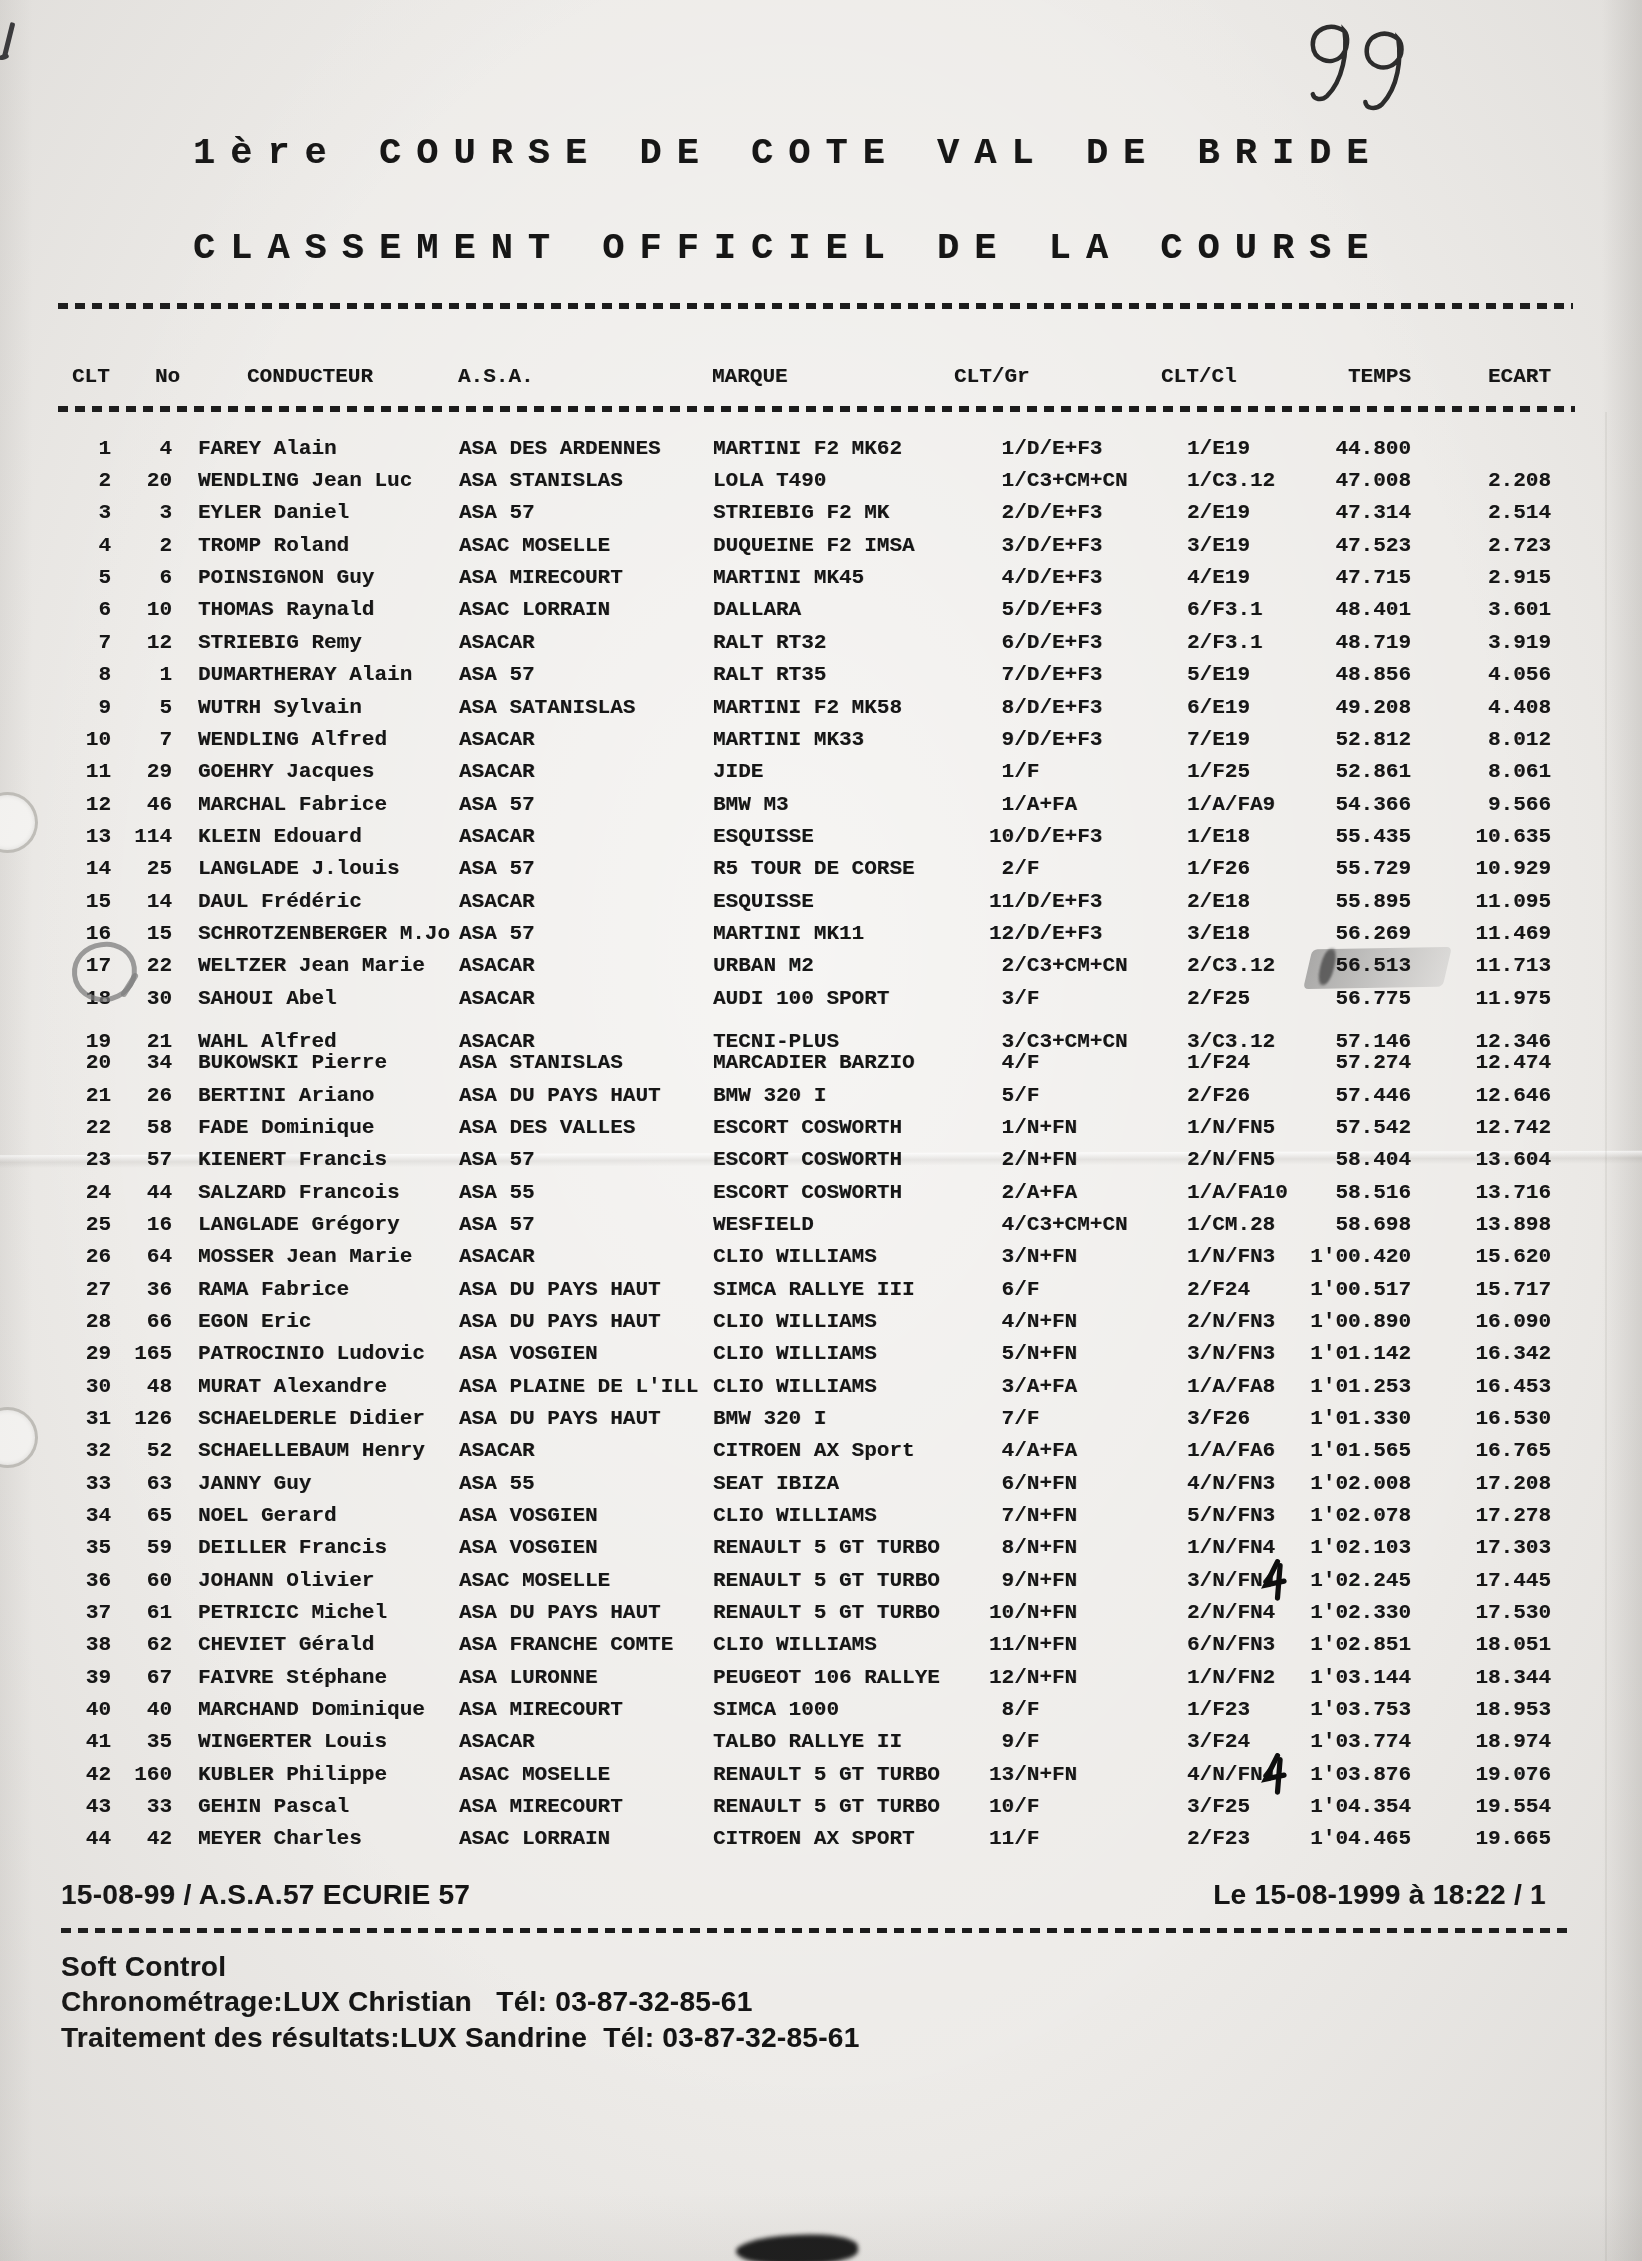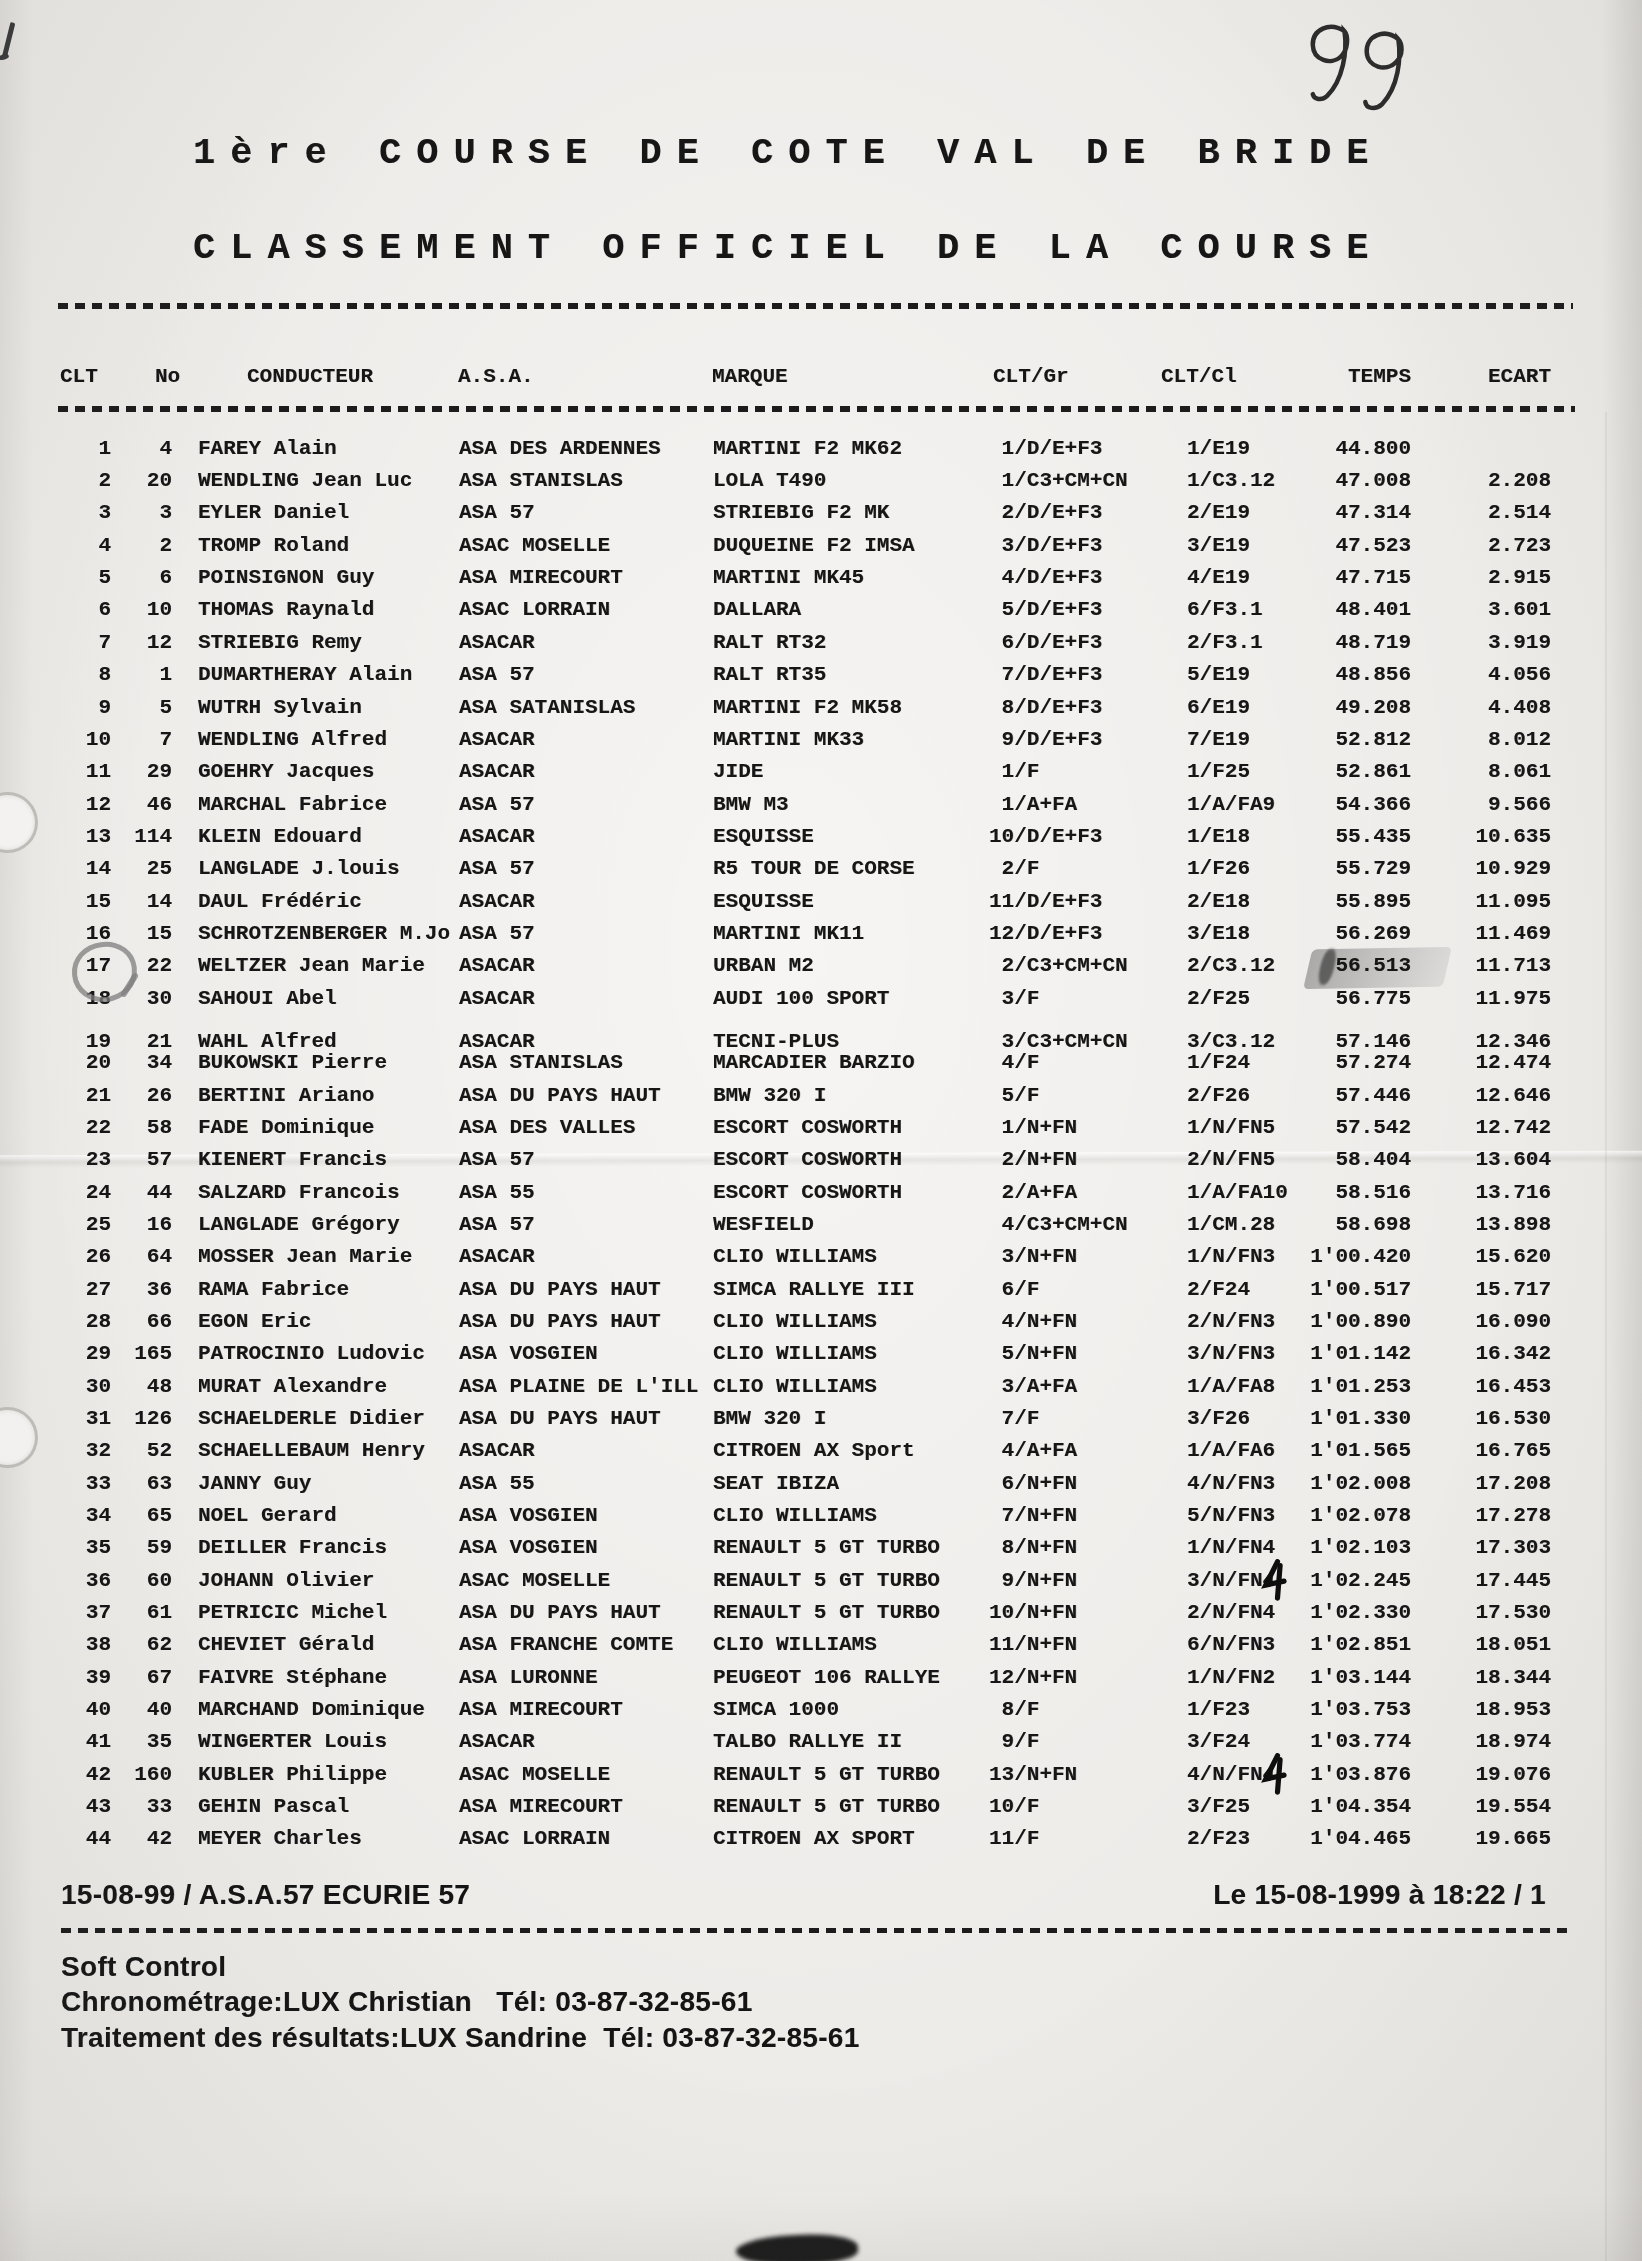--- a/index.html
+++ b/index.html
@@ -32,22 +32,22 @@
   .c{position:absolute;top:0;white-space:pre;z-index:2;}
   .clt   {left:61px;  width:50px; text-align:right;}
   .no    {left:115px; width:57px; text-align:right;}
   .driver{left:198px;}
   .asa   {left:459px;}
   .marque{left:713px;text-align:center;}
   .grp   {left:989px;}
   .cls   {left:1187px;}
   .temps {left:1253px;width:158px;text-align:right;}
   .ecart {left:1429px;width:122px;text-align:right;}
-  .h-clt{left:60px;} .h-no{left:155px;} .h-driver{left:199px;margin-left:48px;} .h-asa{left:458px;}
-  .h-marque{left:712px;} .h-grp{left:993px;} .h-cls{left:1161px;}
+  .h-clt{left:72px;} .h-no{left:155px;} .h-driver{left:199px;margin-left:48px;} .h-asa{left:458px;}
+  .h-marque{left:712px;} .h-grp{left:954px;} .h-cls{left:1161px;}
   
   .hl{
     position:absolute;left:1308px;top:-6.4px;width:139px;height:40px;z-index:1;
     background:linear-gradient(100deg, rgba(100,100,100,.50), rgba(135,135,135,.38) 55%, rgba(155,155,155,.22));
     transform:skewX(-14deg) rotate(-1deg);border-radius:5.2px;
   }
   .hl::before{
     content:"";position:absolute;left:11.6px;top:0px;width:14px;height:36px;
     background:rgba(45,45,45,.62);border-radius:45%;filter:blur(1.3px);
   }

